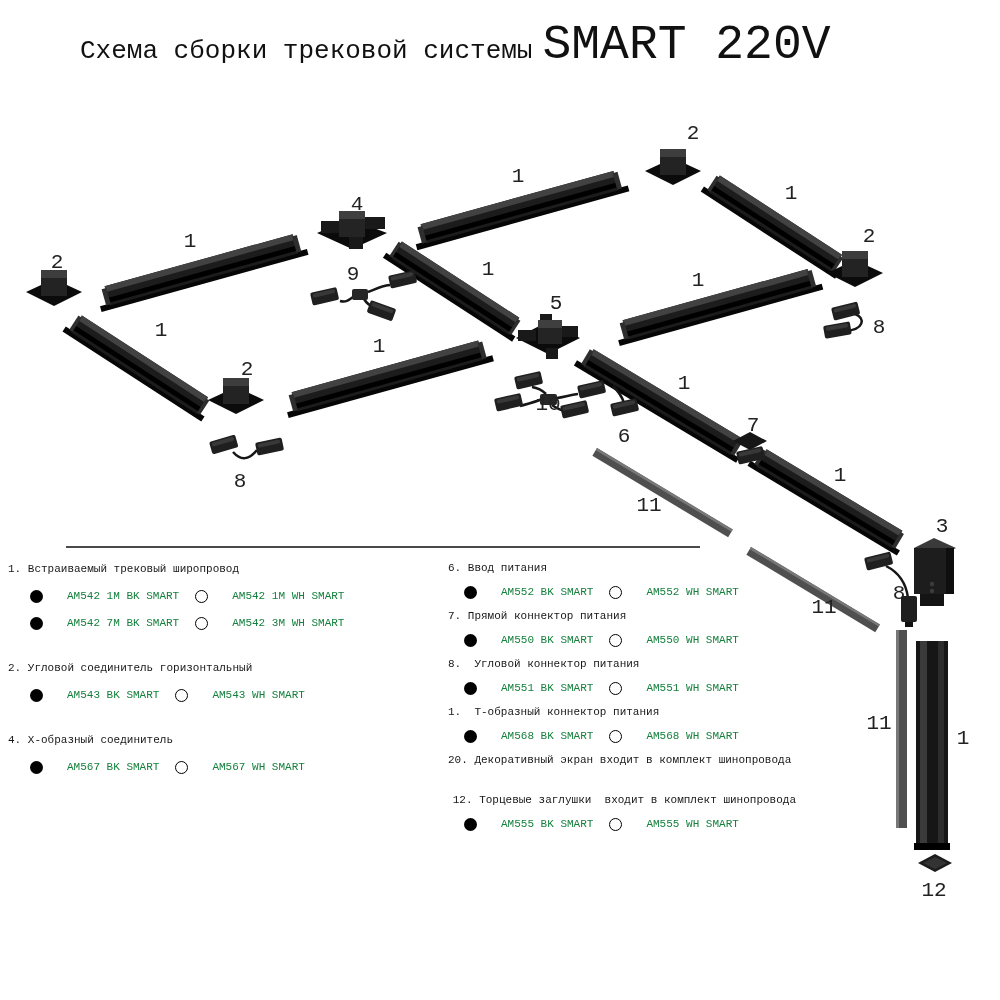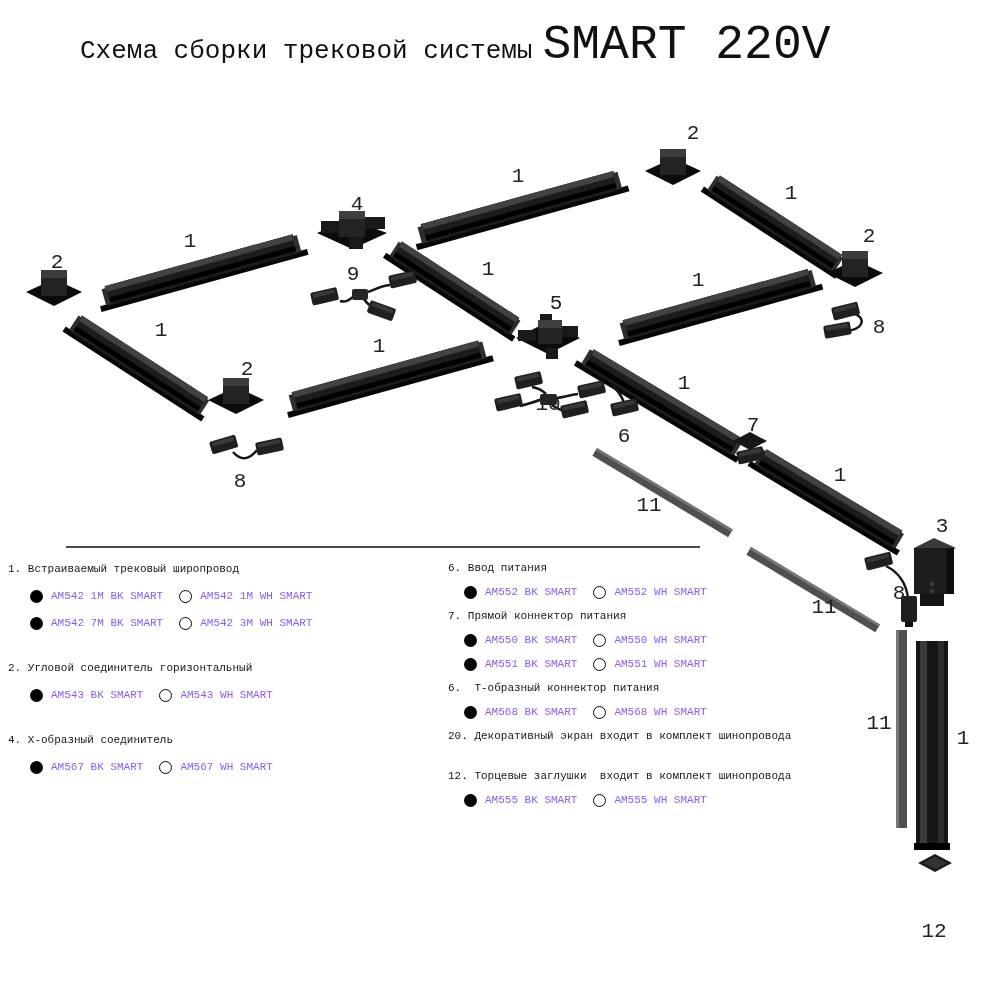--- a/index.html
+++ b/index.html
@@ -16,21 +16,21 @@
   .legend-col.right{left:448px;width:348px;}
   .legend-col.left .item{margin-bottom:18px;}
   .legend-col.left .item-title,.legend-col.left .variant-row{line-height:27px;}
   .legend-col.right .item-title,.legend-col.right .variant-row{line-height:24px;}
   .legend-col .item-title{white-space:pre-wrap;color:#161616;}
   .variant-row{display:flex;align-items:center;padding-left:16px;}
   .legend-col.left .variant-row{padding-left:22px;}
   .dot{display:inline-block;width:13px;height:13px;border-radius:50%;flex:0 0 auto;margin-right:8px;}
   .dot.bk{background:#000;}
   .dot.wh{background:#fff;border:1.6px solid #000;width:11px;height:11px;}
-  .vtext{white-space:nowrap;color:#8b5cf6;}
+  .vtext{white-space:nowrap;color:#15803d;margin-left:16px;}
   .vtext.first{margin-right:16px;}
 </style>
 </head>
 <body>
 
 <div class="page">
 
   <h1 class="title" style="margin:0;font-weight:normal;">
     <span class="prefix">Схема сборки трековой системы</span>
     <span class="brand">SMART 220V</span>
@@ -224,21 +224,21 @@
     <div class="lbl" style="left:624px;top:436px">6</div>
     <div class="lbl" style="left:753px;top:425px">7</div>
     <div class="lbl" style="left:684px;top:383px">1</div>
     <div class="lbl" style="left:649px;top:505px">11</div>
     <div class="lbl" style="left:840px;top:475px">1</div>
     <div class="lbl" style="left:942px;top:526px">3</div>
     <div class="lbl" style="left:899px;top:593px">8</div>
     <div class="lbl" style="left:824px;top:607px">11</div>
     <div class="lbl" style="left:879px;top:723px">11</div>
     <div class="lbl" style="left:963px;top:738px">1</div>
-    <div class="lbl" style="left:934px;top:931px">12</div>
+    <div class="lbl" style="left:934px;top:890px">12</div>
   </div>
 
   <div class="divider"></div>
 
   <div class="legend-col left">
     <div class="item">
       <div class="item-title">1. Встраиваемый трековый широпровод</div>
       <div class="variant-row">
         <span class="dot bk"></span>
         <span class="vtext first">AM542 1M BK SMART</span>
@@ -285,40 +285,41 @@
     <div class="item">
       <div class="item-title">7. Прямой коннектор питания</div>
       <div class="variant-row">
         <span class="dot bk"></span>
         <span class="vtext first">AM550 BK SMART</span>
         <span class="dot wh"></span>
         <span class="vtext">AM550 WH SMART</span>
       </div>
     </div>
     <div class="item">
+      <div class="item-title">8.  Угловой коннектор питания</div>
       <div class="variant-row">
         <span class="dot bk"></span>
         <span class="vtext first">AM551 BK SMART</span>
         <span class="dot wh"></span>
         <span class="vtext">AM551 WH SMART</span>
       </div>
     </div>
     <div class="item">
-      <div class="item-title">6.  Т-образный коннектор питания</div>
+      <div class="item-title">1.  Т-образный коннектор питания</div>
       <div class="variant-row">
         <span class="dot bk"></span>
         <span class="vtext first">AM568 BK SMART</span>
         <span class="dot wh"></span>
         <span class="vtext">AM568 WH SMART</span>
       </div>
     </div>
     <div class="item">
       <div class="item-title">20. Декоративный экран входит в комплект шинопровода</div>
     </div>
-    <div class="item" style="margin-top:16px;">
+    <div class="item" style="margin-top:16px;text-align:right;">
       <div class="item-title">12. Торцевые заглушки  входит в комплект шинопровода</div>
       <div class="variant-row">
         <span class="dot bk"></span>
         <span class="vtext first">AM555 BK SMART</span>
         <span class="dot wh"></span>
         <span class="vtext">AM555 WH SMART</span>
       </div>
     </div>
   </div>
 

